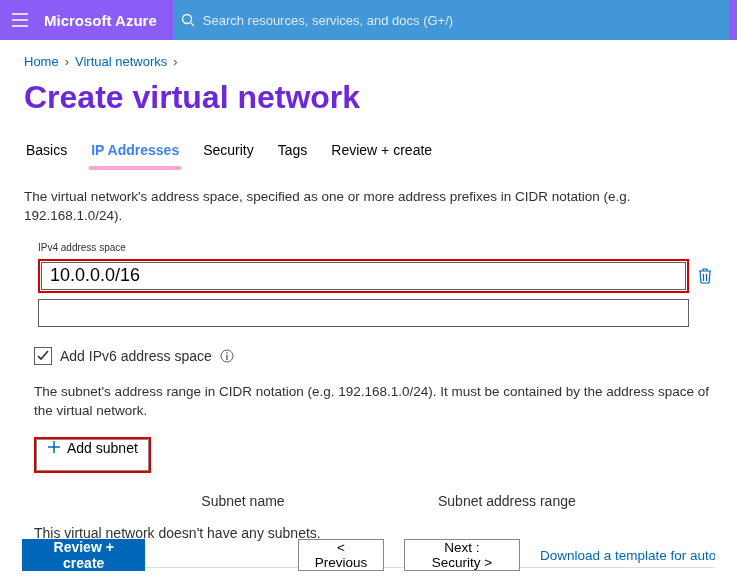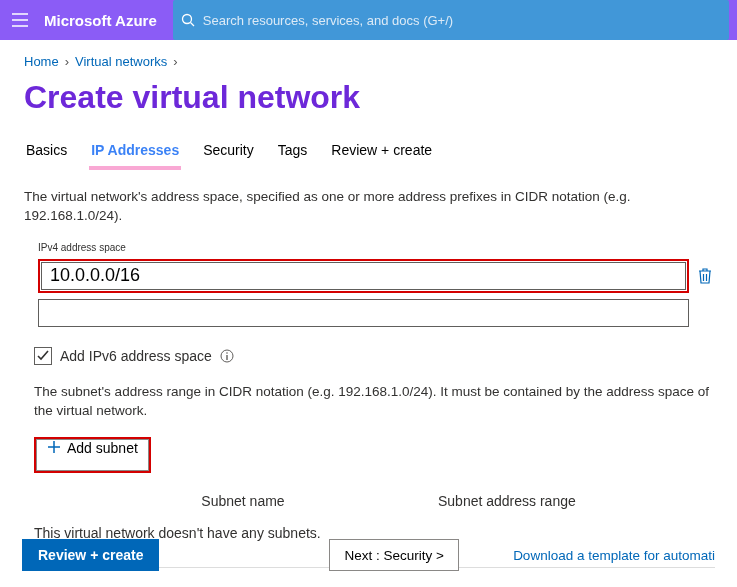--- a/index.html
+++ b/index.html
@@ -148,15 +148,16 @@
     <div class="col1">Subnet name</div>
     <div>Subnet address range</div>
   </div>
   <div class="empty-msg">This virtual network doesn't have any subnets.</div>
   <div class="divider"></div>
 </div>
 
 <div class="footer">
   <button class="btn-primary">Review + create</button>
   <div class="footer-gap"></div>
+  <button class="btn-sec">&lt; Previous</button>
   <button class="btn-sec">Next : Security &gt;</button>
   <span class="link">Download a template for automati</span>
 </div>
 
 </body></html>

